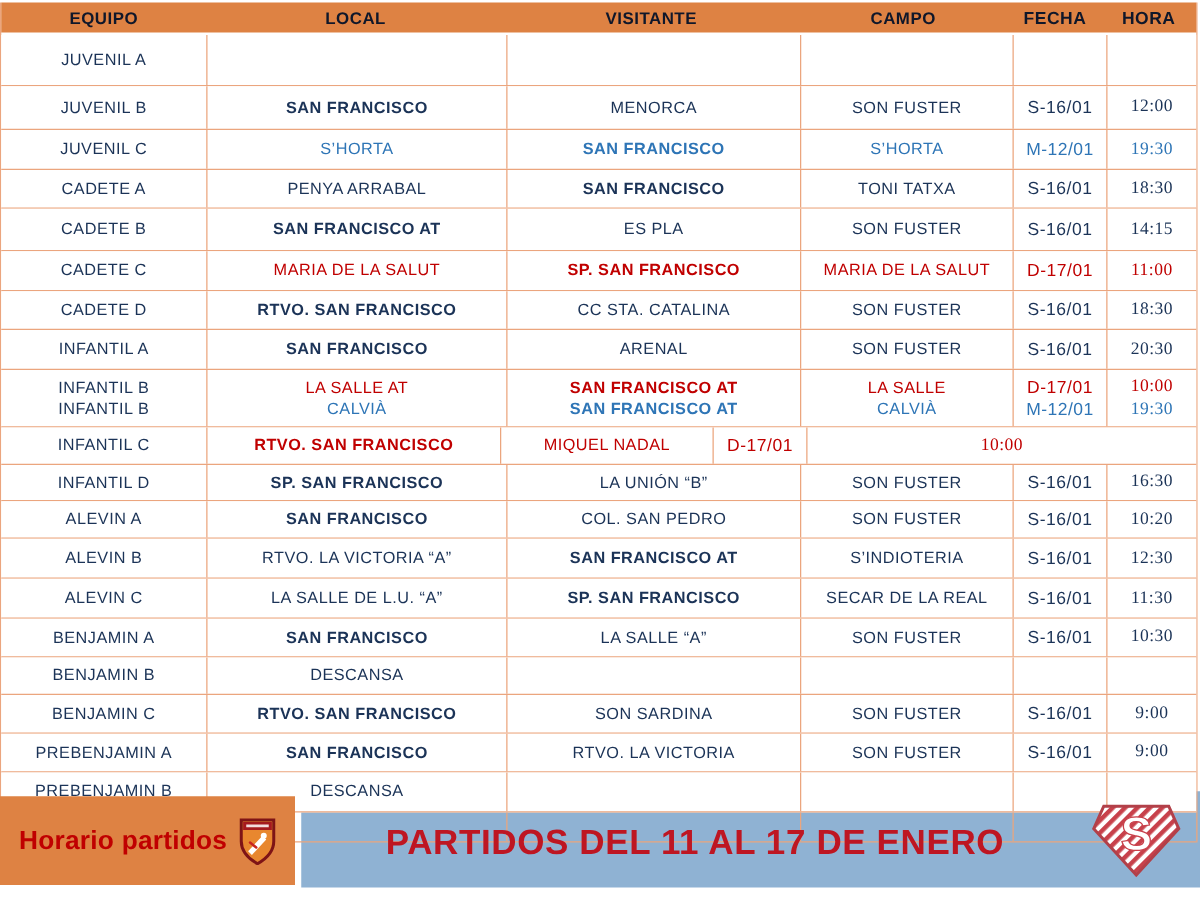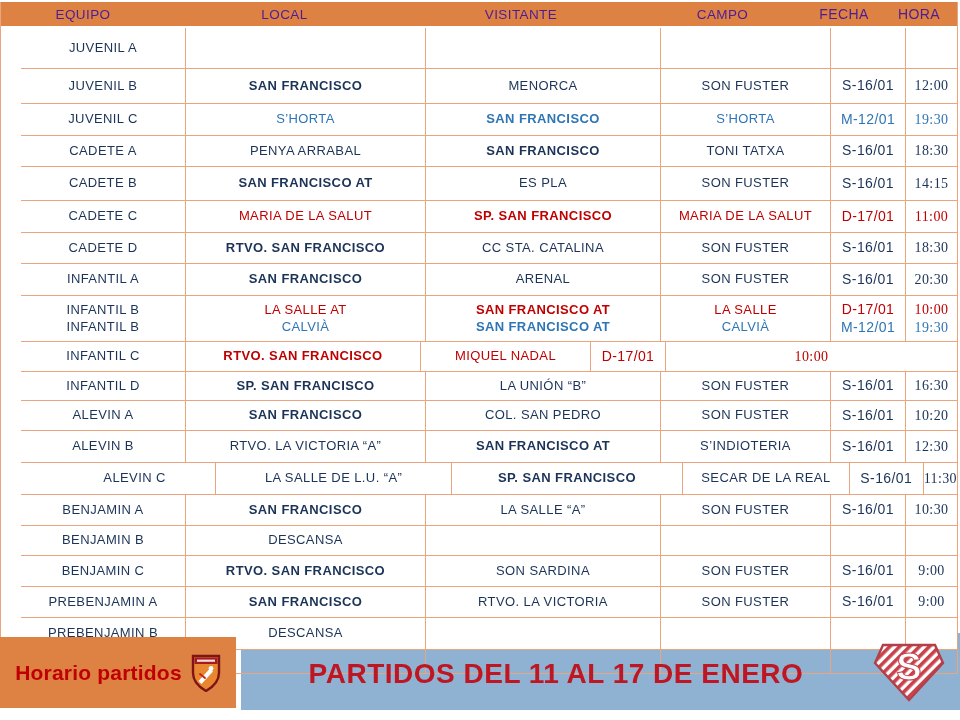--- a/index.html
+++ b/index.html
@@ -19,22 +19,22 @@
     --band-text:#BE1622;
   }
   .screen{position:absolute;inset:0;}
 
   
   .sched{position:absolute;left:0;top:2px;width:956px;z-index:2;
          border-left:1px solid var(--border);border-right:1px solid var(--border);}
   .hrow{display:flex;height:24px;background:var(--orange);
         border-bottom:2px solid #ffffff;}
   .hcell{display:flex;align-items:center;justify-content:center;
-         font-weight:normal;font-size:13.5px;color:#4c1d95;letter-spacing:.4px;}
-  .row{display:flex;background:#ffffff;border-bottom:1px solid var(--border);margin-left:20px;}
+         font-weight:bold;font-size:13.5px;color:#0f172a;letter-spacing:.4px;}
+  .row{display:flex;background:#ffffff;border-bottom:1px solid var(--border);}
   .row.phantom{background:transparent;}
   .cell{display:flex;flex-direction:column;align-items:center;justify-content:center;
         border-right:1px solid var(--border);font-size:13px;letter-spacing:.4px;
         line-height:1.25;text-align:center;}
   .cell:last-child{border-right:none;font-family:Liberation Serif, serif;}
   .c0{width:164px;}.c1{width:239px;}.c2{width:234px;}.c3{width:169px;}.c4{width:74px;}.c5{flex:1;}
   .c4,.c5{font-size:14px;}
   .t-navy{color:var(--navy);}
   .t-blue{color:var(--blue);}
   .t-red{color:var(--red);}
@@ -316,21 +316,21 @@
           <div class="cell c3">
             <div class="t-navy">S’INDIOTERIA</div>
           </div>
           <div class="cell c4">
             <div class="t-navy">S-16/01</div>
           </div>
           <div class="cell c5">
             <div class="t-navy">12:30</div>
           </div>
         </div>
-        <div class="row" style="height: 31px; padding-left: 33px;">
+        <div class="row" style="height: 31px;">
           <div class="cell c0">
             <div class="t-navy">ALEVIN C</div>
           </div>
           <div class="cell c1">
             <div class="t-navy">LA SALLE DE L.U. “A”</div>
           </div>
           <div class="cell c2">
             <div class="t-navy b">SP. SAN FRANCISCO</div>
           </div>
           <div class="cell c3">

